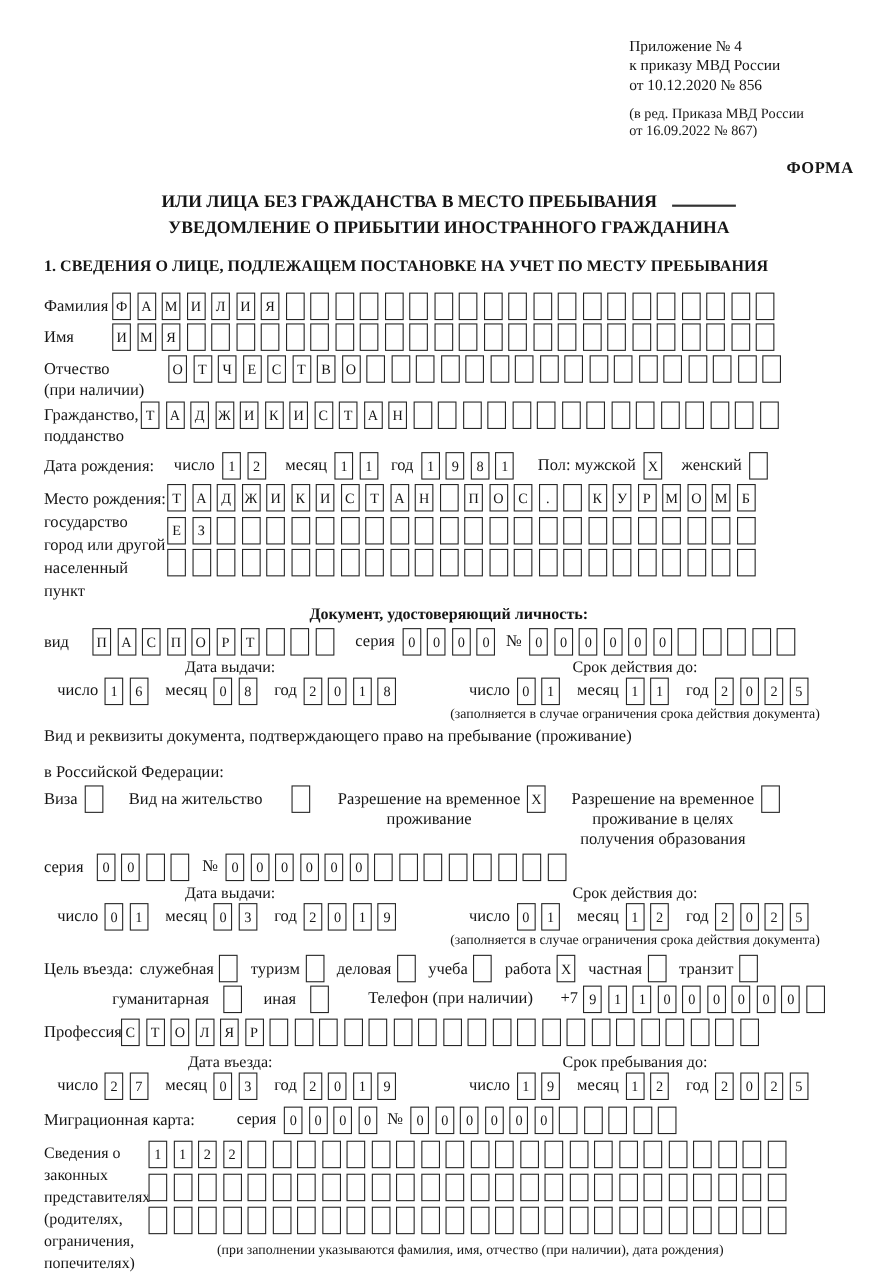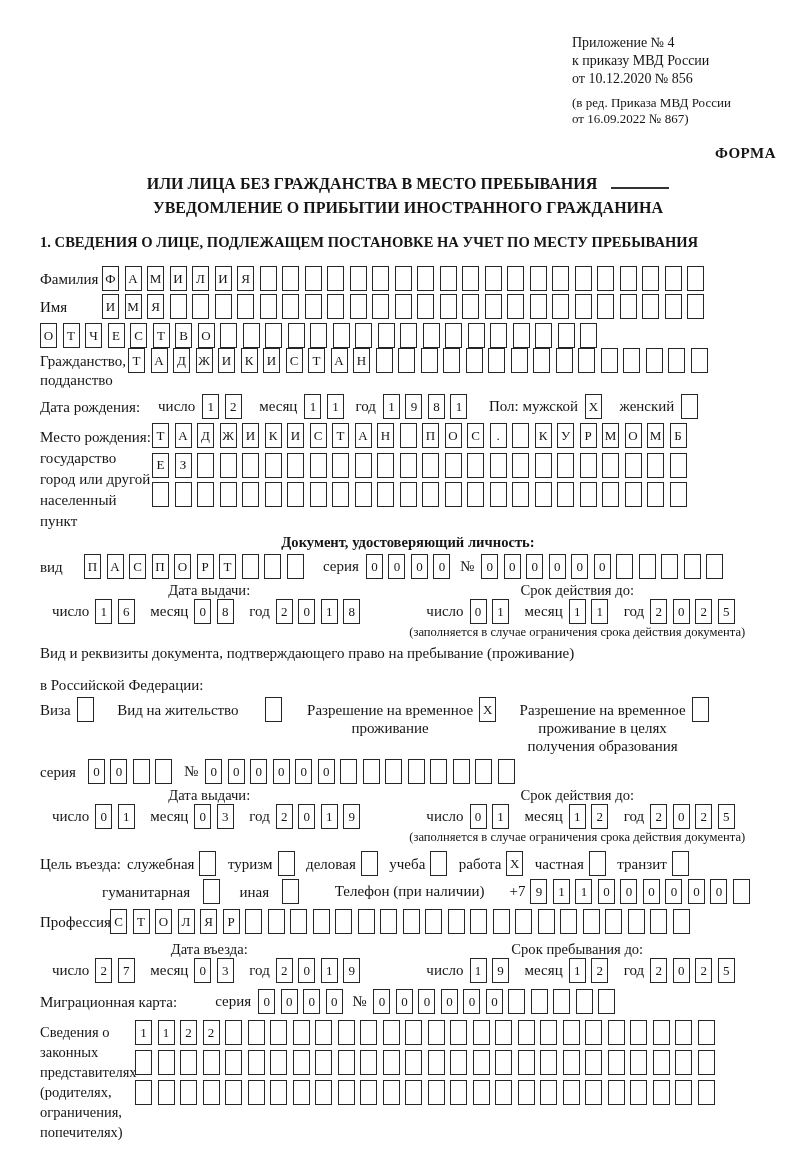--- a/index.html
+++ b/index.html
@@ -153,20 +153,24 @@
         <span class="cell"></span>
         <span class="cell"></span>
         <span class="cell"></span>
         <span class="cell"></span>
         <span class="cell"></span>
         <span class="cell"></span>
       </span>
   </div>
 
   <div class="frow" style="margin-top:4px">
+    <span class="flabel w113">
+      <span>Отчество</span>
+      <span class="flabel2">(при наличии)</span>
+    </span>
     <span class="cells">
         <span class="cell">О</span>
         <span class="cell">Т</span>
         <span class="cell">Ч</span>
         <span class="cell">Е</span>
         <span class="cell">С</span>
         <span class="cell">Т</span>
         <span class="cell">В</span>
         <span class="cell">О</span>
         <span class="cell"></span>
@@ -806,16 +810,17 @@
           <span class="cell"></span>
           <span class="cell"></span>
           <span class="cell"></span>
           <span class="cell"></span>
           <span class="cell"></span>
           <span class="cell"></span>
           <span class="cell"></span>
           <span class="cell"></span>
           <span class="cell"></span>
         </span>
+      <div class="guard-foot">(при заполнении указываются фамилия, имя, отчество (при наличии), дата рождения)</div>
     </div>
   </div>
 
 </div>
 
 </body></html>

